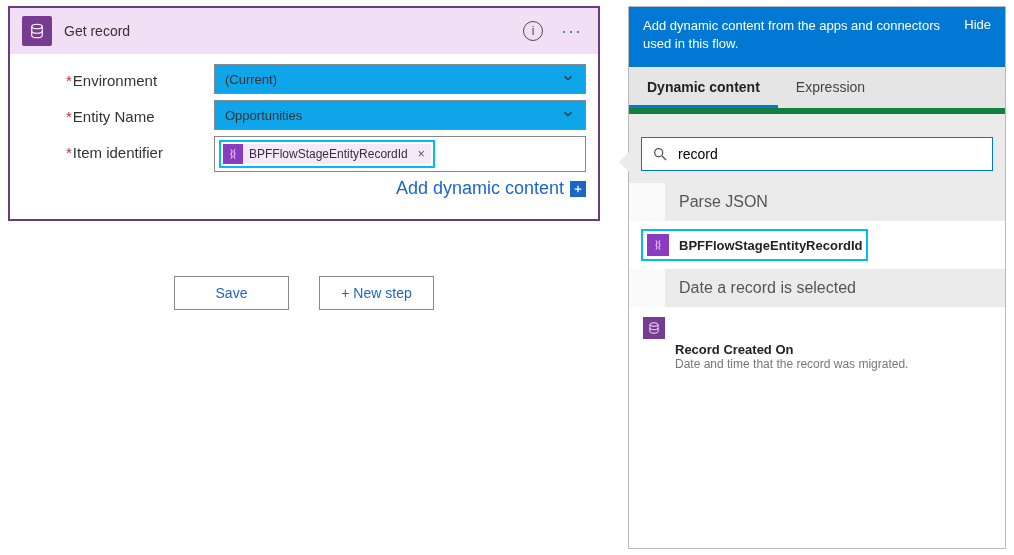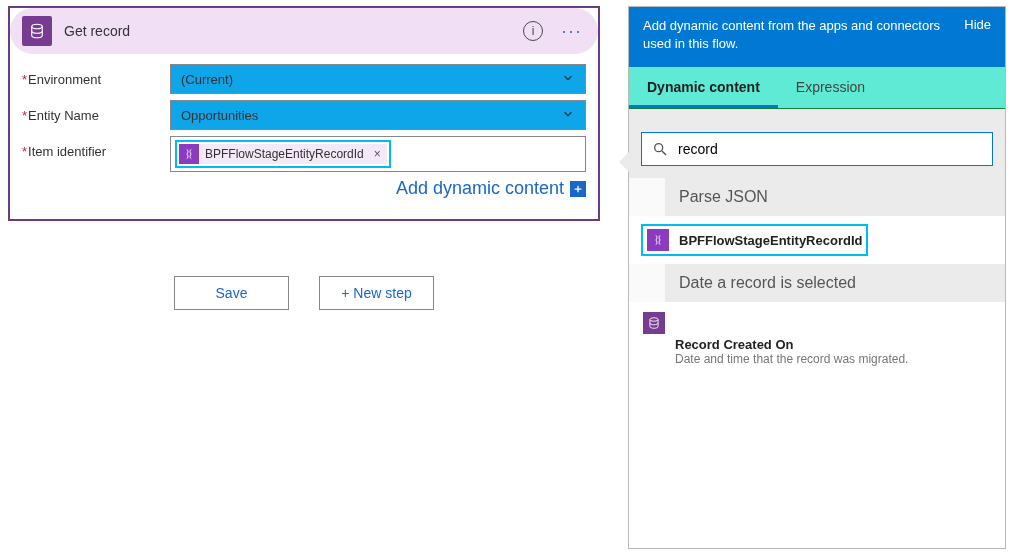--- a/index.html
+++ b/index.html
@@ -1,29 +1,29 @@
 <!DOCTYPE html>
 <html><head>
 <meta charset="utf-8">
 <style>
 * { box-sizing: border-box; margin: 0; padding: 0; font-family: "Segoe UI", Arial, sans-serif; }
 body { background: #ffffff; width: 1014px; height: 555px; overflow: hidden; position: relative; }
 
 .left-col { position: absolute; left: 8px; top: 6px; width: 592px; }
 
 .action-card { border: 2px solid #6b3b82; background: #fff; }
-.action-header { display: flex; align-items: center; background: #f1e0f5; padding: 8px 12px; border-radius: 23px; }
+.action-header { display: flex; align-items: center; background: #f1e0f5; padding: 8px 12px; }
 .action-icon-box { width: 30px; height: 30px; background: #773b91; border-radius: 2px; display: flex; align-items: center; justify-content: center; margin-right: 12px; }
 .action-title { flex: 1; font-size: 14px; color: #333; }
 .info-circle { width: 20px; height: 20px; border: 1px solid #4b4a4a; border-radius: 50%; display: flex; align-items: center; justify-content: center; font-size: 12px; color: #4b4a4a; margin-right: 14px; }
 .more-dots { font-size: 18px; color: #3b6fb6; letter-spacing: 1px; padding: 0 4px; cursor: pointer; }
 
 .action-body { padding: 10px 12px 14px 12px; }
 .field-row { display: flex; align-items: flex-start; margin-bottom: 6px; }
-.field-label-wrap { width: 148px; padding-top: 8px; font-size: 13px; color: #333; }
+.field-label-wrap { width: 148px; padding-top: 8px; font-size: 15px; color: #333; margin-left: 44px; }
 .req-star { color: #c62828; margin-right: 1px; }
 .field-control { flex: 1; }
 .select-box { position: relative; border: 1px solid #888; height: 30px; display: flex; align-items: center; padding: 0 10px; font-size: 13px; color: #333; background: #0ea5e9; cursor: pointer; }
 .chevron-down { position: absolute; right: 10px; top: 6px; }
 
 .token-input { border: 1px solid #888; min-height: 30px; display: flex; align-items: center; padding: 3px 4px; }
 .token-wrap { border: 2px solid #00bcf2; display: inline-flex; align-items: center; padding: 2px; }
 .token { display: inline-flex; align-items: center; background: #f3e9f8; border-radius: 2px; }
 .token-icon { width: 20px; height: 20px; background: #8a3bbf; display: flex; align-items: center; justify-content: center; margin-right: 6px; }
 .token-text { font-size: 12px; color: #333; padding-right: 4px; }
@@ -34,21 +34,21 @@
 .focus-box { width: 16px; height: 16px; background: #1b66c9; display: flex; align-items: center; justify-content: center; }
 
 .bottom-buttons { display: flex; justify-content: center; gap: 30px; margin-top: 55px; }
 .btn { border: 1px solid #888; background: #fff; color: #1b66c9; font-size: 14px; padding: 8px 0; width: 115px; text-align: center; cursor: pointer; }
 
 .right-col { position: absolute; right: 8px; top: 6px; width: 378px; border: 1px solid #b9b9b9; height: 543px; background: #fafafa; display: flex; flex-direction: column; }
 .blue-header { background: #0078d4; color: #fff; font-size: 13px; padding: 10px 14px 14px 14px; display: flex; }
 .blue-header .bh-text { flex: 1; line-height: 1.4; padding-right: 12px; }
 .hide-link { color: #fff; font-size: 13px; cursor: pointer; }
 
-.tabs { display: flex; background: #5eead4; border-bottom: 1px solid #15803d; }
+.tabs { display: flex; background: #e5e5e5; border-bottom: 6px solid #15803d; }
 .tab { padding: 12px 18px 10px 18px; font-size: 14px; color: #444; cursor: pointer; }
 .tab.active { color: #222; border-bottom: 3px solid #0078d4; font-weight: 600; }
 
 .search-region { padding: 23px 12px 12px 12px; background: #ebebeb; }
 .search-box { background: #fff; border: 1.5px solid #0078d4; height: 34px; display: flex; align-items: center; padding: 0 10px; }
 .search-glyph { margin-right: 10px; color: #555; }
 .search-input { border: none; outline: none; font-size: 14px; flex: 1; background: transparent; }
 
 .section-head { padding: 10px 14px; font-size: 16px; color: #555; background: #ebebeb; margin-left: 36px; }
 

